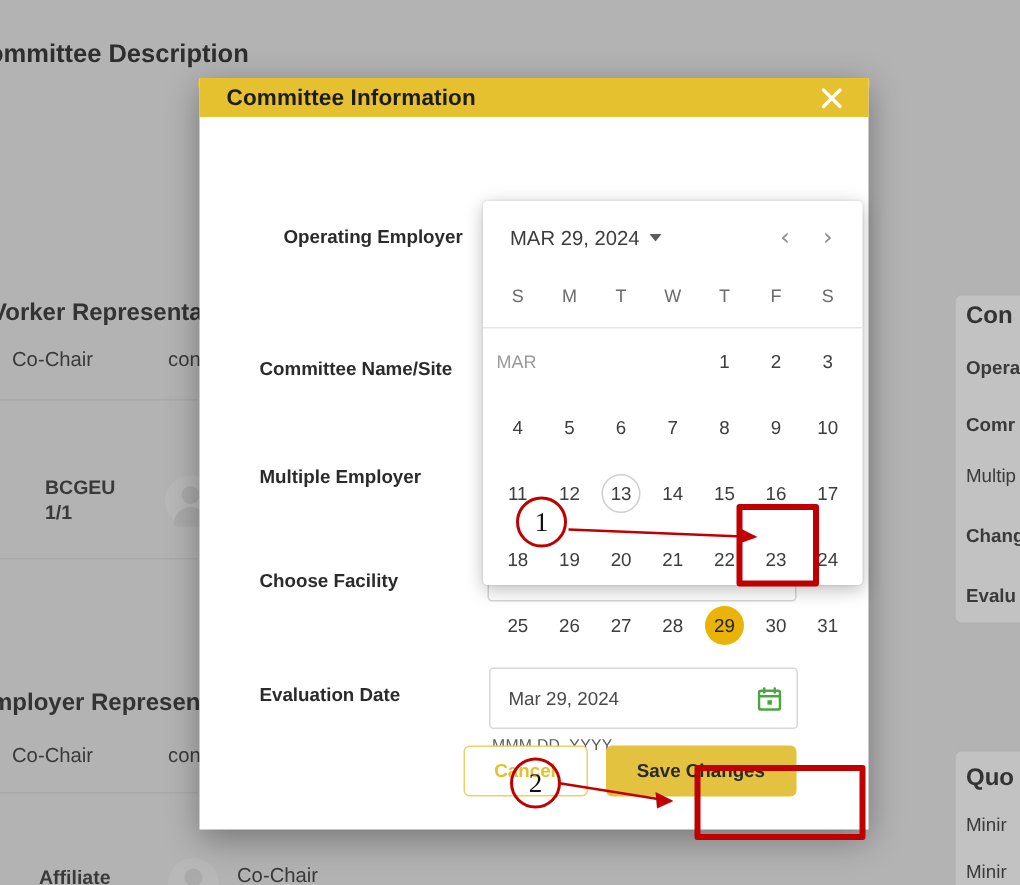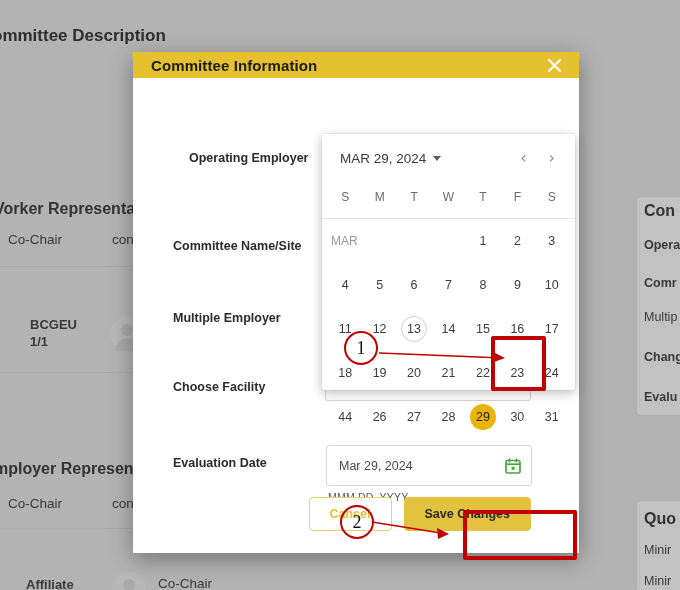--- a/index.html
+++ b/index.html
@@ -431,21 +431,21 @@
             <div class="dp-cell">
               <span class="dp-num">22</span>
             </div>
             <div class="dp-cell">
               <span class="dp-num">23</span>
             </div>
             <div class="dp-cell">
               <span class="dp-num">24</span>
             </div>
             <div class="dp-cell">
-              <span class="dp-num">44</span>
+              <span class="dp-num">25</span>
             </div>
             <div class="dp-cell">
               <span class="dp-num">26</span>
             </div>
             <div class="dp-cell">
               <span class="dp-num">27</span>
             </div>
             <div class="dp-cell">
               <span class="dp-num">28</span>
             </div>

